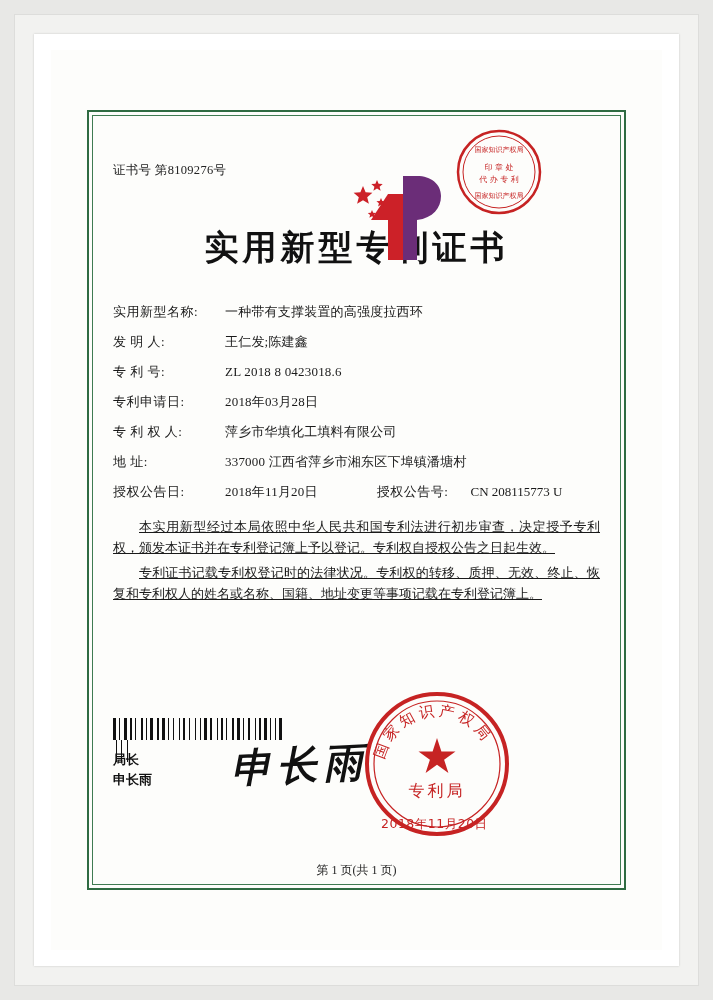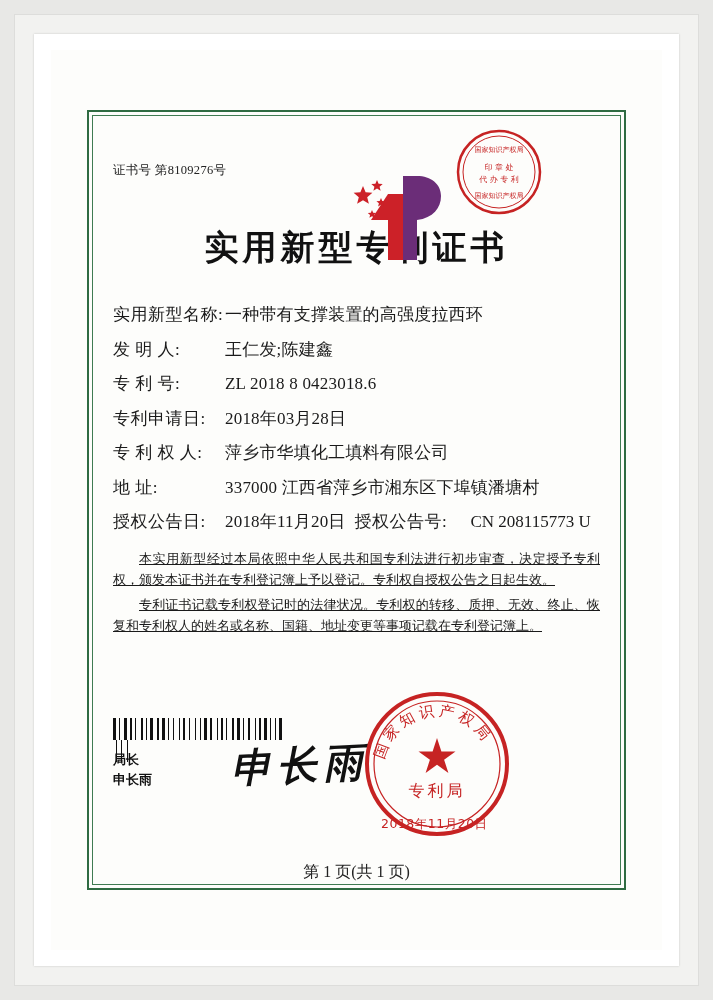--- a/index.html
+++ b/index.html
@@ -110,21 +110,21 @@
     font-size: 34px;
     font-weight: bold;
     letter-spacing: 4px;
     margin-top: 46px;
     color: #111;
     font-family: "DejaVu Sans", "Liberation Sans", sans-serif;
   }
 
   .fields {
     margin-top: 34px;
-    font-size: 17px;
+    font-size: 13px;
     line-height: 1.15;
     color: #1a1a1a;
   }
   .field-row {
     display: flex;
     align-items: baseline;
     margin-bottom: 15px;
   }
   .field-label {
     width: 112px;
@@ -134,21 +134,21 @@
   }
   .field-value {
     flex: 1;
     letter-spacing: 0.2px;
   }
   .field-row.pair .field-label { width: 112px; }
   .field-row.pair .second-label {
     width: 116px;
     flex: none;
     letter-spacing: 0.5px;
-    text-align: left;
+    text-align: center;
   }
   .field-row.pair .second-value { flex: 1; }
 
   .paragraphs {
     margin-top: 16px;
     font-size: 13px;
     line-height: 1.62;
     text-align: justify;
     color: #1a1a1a;
   }
@@ -221,21 +221,21 @@
     letter-spacing: 0.5px;
     font-family: "DejaVu Sans", "Liberation Sans", sans-serif;
   }
 
   .footer {
     position: absolute;
     left: 0;
     right: 0;
     top: 812px;
     text-align: center;
-    font-size: 16px;
+    font-size: 12px;
     color: #222;
   }
 </style>
 </head>
 <body>
 
 <div class="photo">
   <div class="mat-outer"></div>
   <div class="mat-inner"></div>
 

